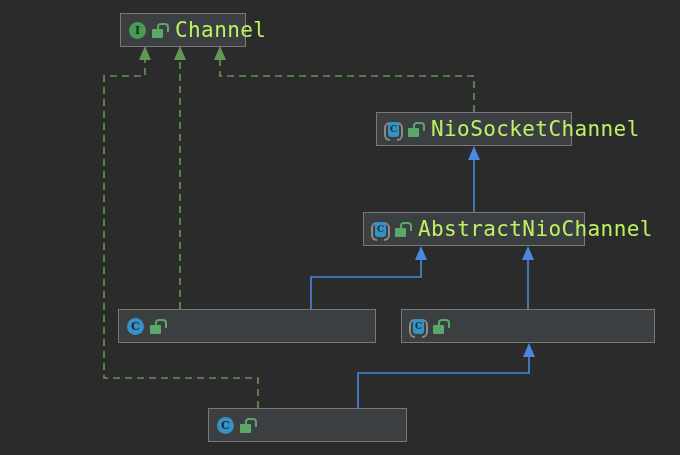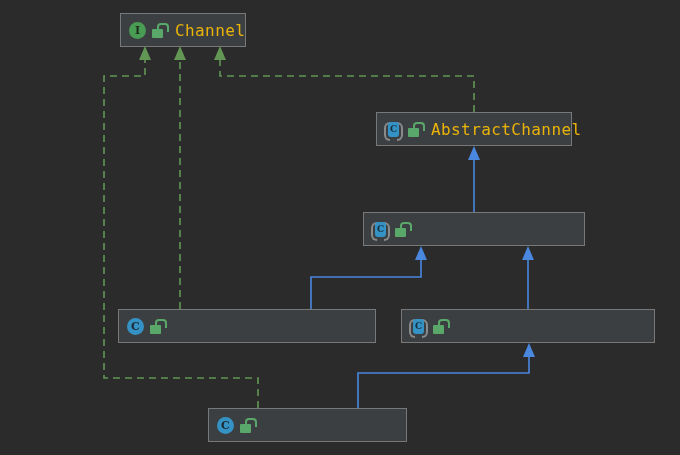--- a/index.html
+++ b/index.html
@@ -17,22 +17,22 @@
     box-sizing:border-box;
     background:#3c3f41;
     border:1px solid #787878;
     display:flex;
     align-items:center;
     height:34px;
     padding:0 10px 0 7px;
     white-space:nowrap;
   }
   .node .label{
-    color:#eab308;
-    font-size:16px;
+    color:#bef264;
+    font-size:21px;
     letter-spacing:0.4px;
     margin-left:9px;
   }
 
   
   .ticon{position:relative;width:19px;height:19px;flex:0 0 19px;}
 
   
   .ticon.iface .disc{
     position:absolute;left:1px;top:1px;width:17px;height:17px;
@@ -142,34 +142,35 @@
     <span class="ticon abs">
       <span class="brk l"></span>
         <span class="brk r"></span>
       <span class="disc"></span>
       <span class="glyph">C</span>
     </span>
     <span class="lock">
       <span class="shackle"></span>
         <span class="body"></span>
     </span>
-    <span class="label">AbstractChannel</span>
+    <span class="label">NioSocketChannel</span>
   </div>
 
   <div class="node" style="left:363px;top:212px;width:222px;">
     <span class="ticon abs">
       <span class="brk l"></span>
         <span class="brk r"></span>
       <span class="disc"></span>
       <span class="glyph">C</span>
     </span>
     <span class="lock">
       <span class="shackle"></span>
         <span class="body"></span>
     </span>
+    <span class="label">AbstractNioChannel</span>
   </div>
 
   <div class="node" style="left:118px;top:309px;width:258px;">
     <span class="ticon cls">
       <span class="disc"></span>
       <span class="glyph">C</span>
     </span>
     <span class="lock">
       <span class="shackle"></span>
         <span class="body"></span>

